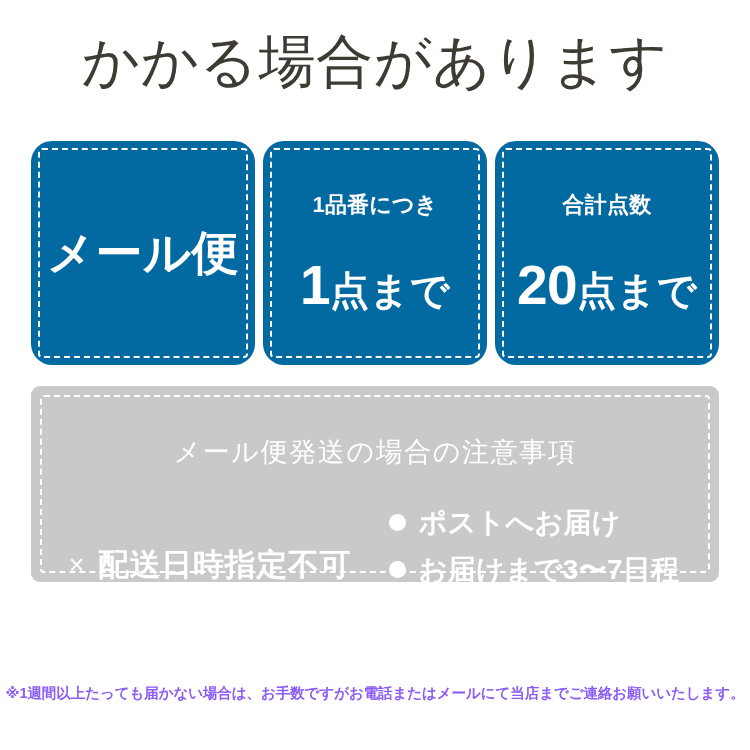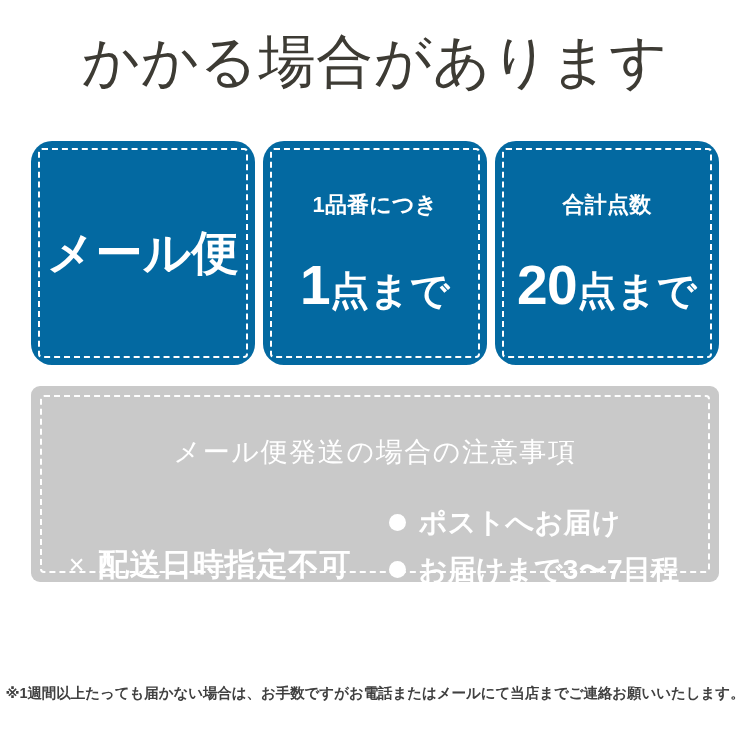--- a/index.html
+++ b/index.html
@@ -211,21 +211,21 @@
   
   .footnote {
     position: absolute;
     left: 0;
     top: 685px;
     width: 750px;
     text-align: center;
     font-size: 14.5px;
     font-weight: 700;
     line-height: 1.2;
-    color: #404040;
+    color: #8b5cf6;
     letter-spacing: -0.005em;
     white-space: nowrap;
   }
 </style>
 </head>
 <body>
 
 <div class="page-title">かかる場合があります</div>
 
 <div class="card-row">

